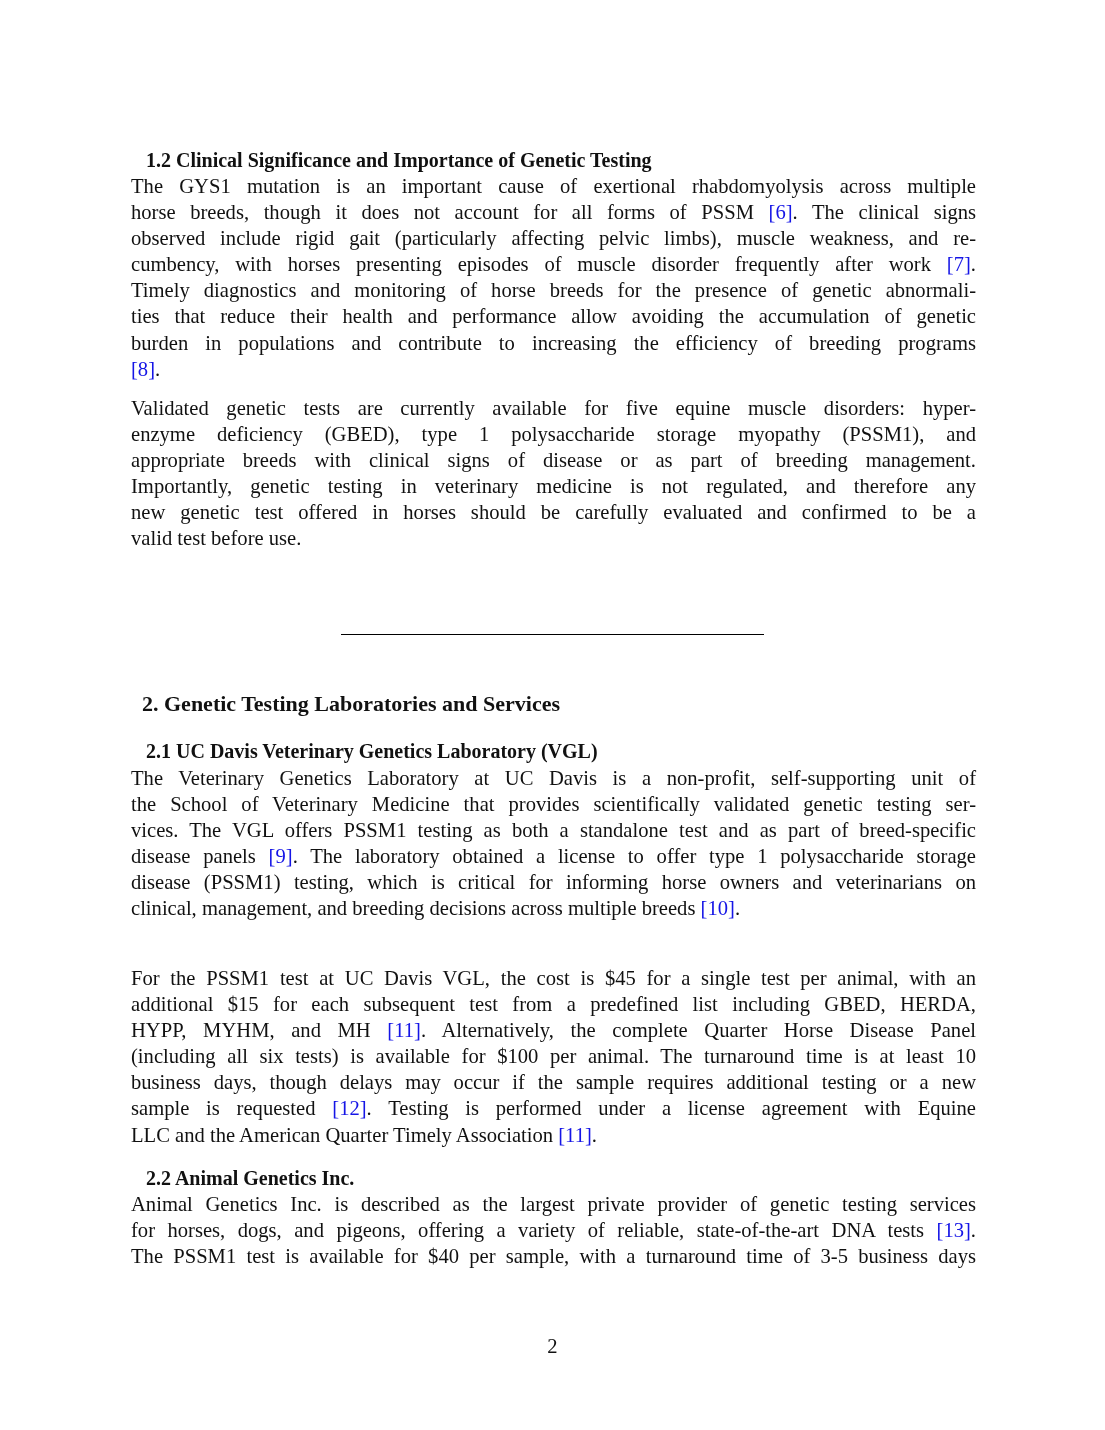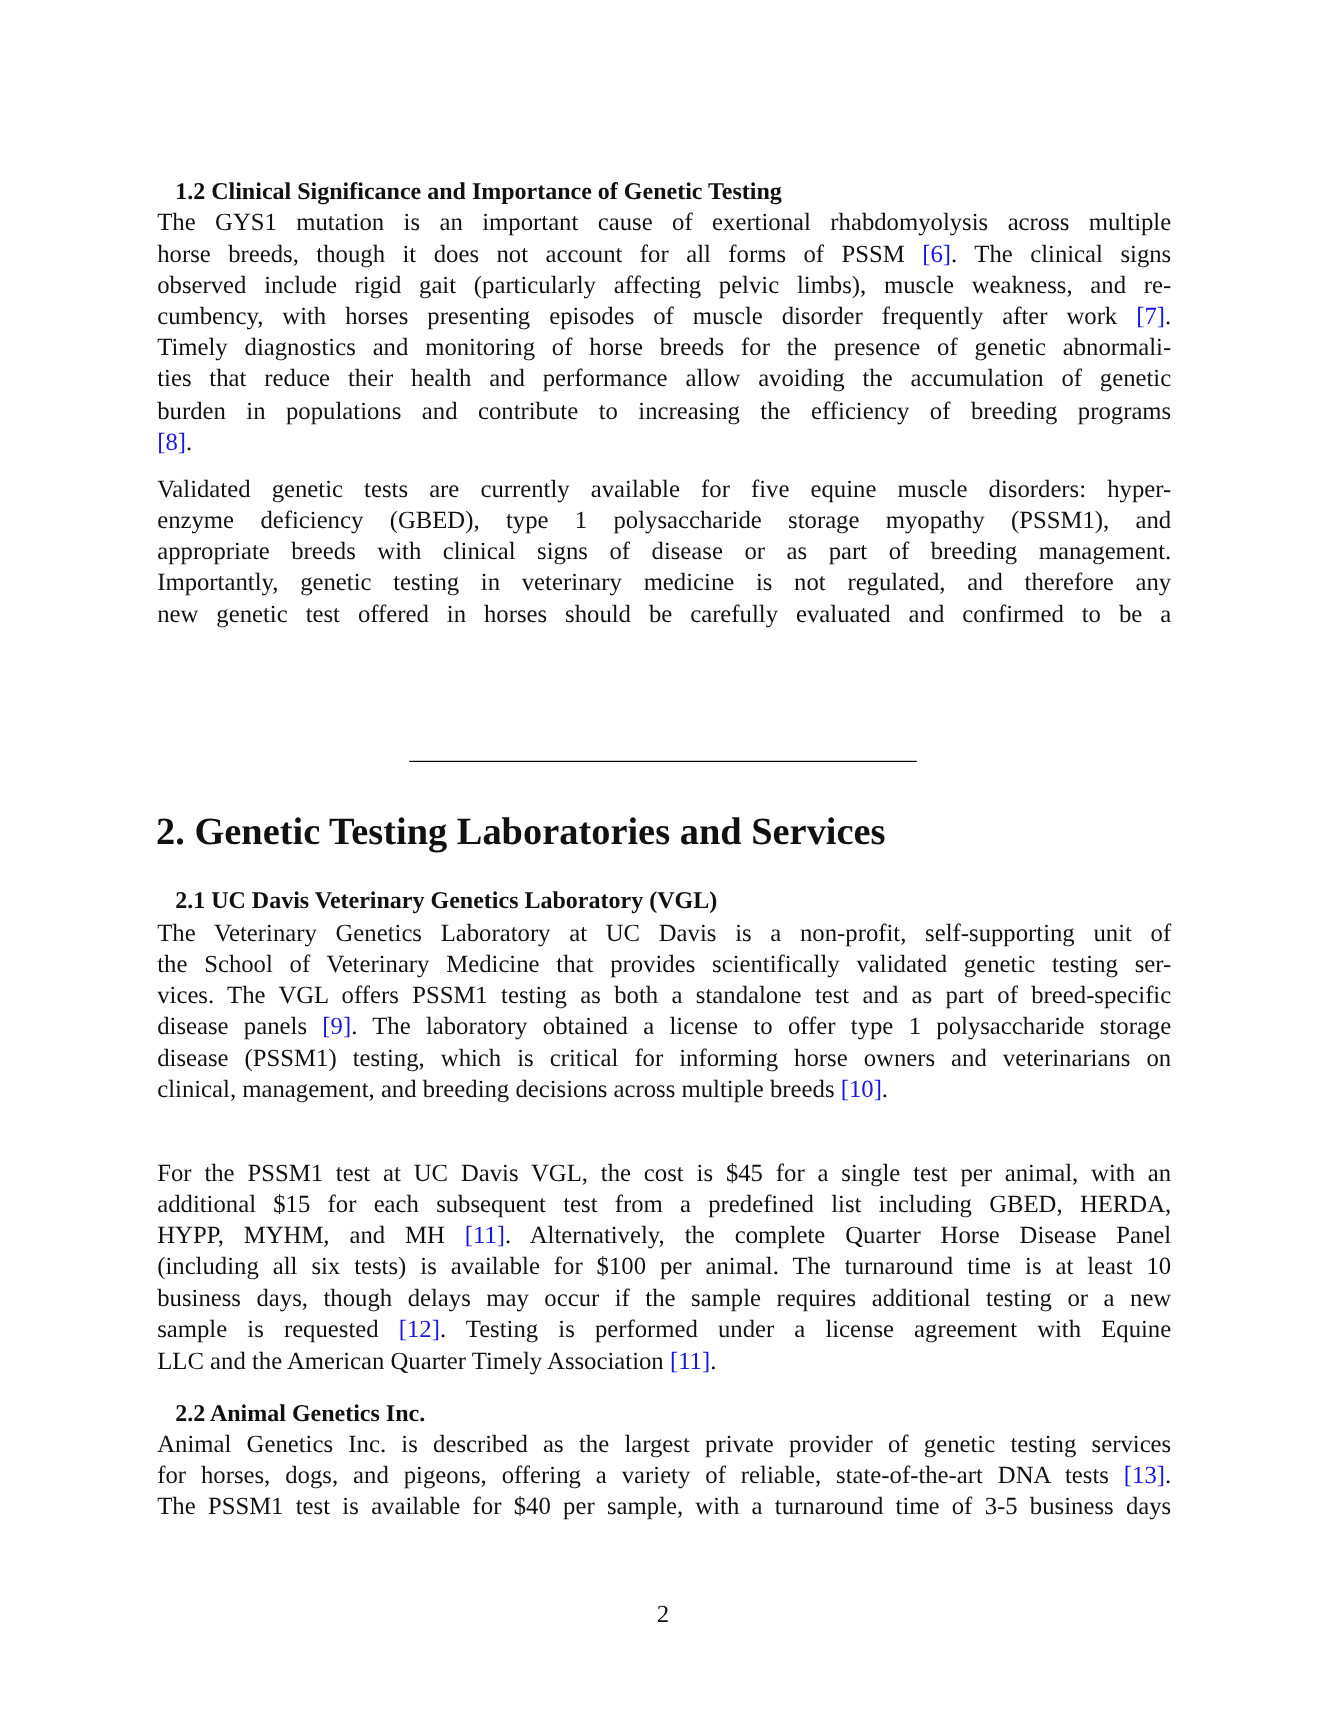--- a/index.html
+++ b/index.html
@@ -29,24 +29,24 @@
       font-size: 20px;
       line-height: 24px;
       white-space: nowrap;
       margin: 16px;
     }
     .h2 {
       position: absolute;
       left: 0;
       font-family: "Liberation Serif", serif;
       font-weight: bold;
-      font-size: 32px;
+      font-size: 22px;
       line-height: 30px;
       white-space: nowrap;
-      margin: 0;
+      margin: 12px;
     }
     .para {
       position: absolute;
       left: 0;
       width: 845px;
       font-family: "Liberation Serif", serif;
       font-size: 20.6px;
       line-height: 26.1px;
       text-align: justify;
       margin: 1px;
@@ -103,20 +103,21 @@
       <span class="line"><span>burden in populations and contribute to increasing the efficiency of breeding programs</span></span>
       <span class="line last"><a class="cite">[8]</a><span>.</span></span>
     </div>
 
   <div class="para" style="top:394px;">
       <span class="line"><span>Validated genetic tests are currently available for five equine muscle disorders:  hyper-</span></span>
       <span class="line"><span>enzyme deficiency (GBED), type 1 polysaccharide storage myopathy (PSSM1), and</span></span>
       <span class="line"><span>appropriate breeds with clinical signs of disease or as part of breeding management.</span></span>
       <span class="line"><span>Importantly, genetic testing in veterinary medicine is not regulated, and therefore any</span></span>
       <span class="line"><span>new genetic test offered in horses should be carefully evaluated and confirmed to be a</span></span>
+      <span class="line last"><span>valid test before use.</span></span>
     </div>
 
   <h2 class="h2" style="top:677px;">2. Genetic Testing Laboratories and Services</h2>
 
   <h3 class="h3" style="top:723px;">2.1 UC Davis Veterinary Genetics Laboratory (VGL)</h3>
 
   <div class="para" style="top:764px;">
       <span class="line"><span>The Veterinary Genetics Laboratory at UC Davis is a non-profit, self-supporting unit of</span></span>
       <span class="line"><span>the School of Veterinary Medicine that provides scientifically validated genetic testing ser-</span></span>
       <span class="line"><span>vices. The VGL offers PSSM1 testing as both a standalone test and as part of breed-specific</span></span>

